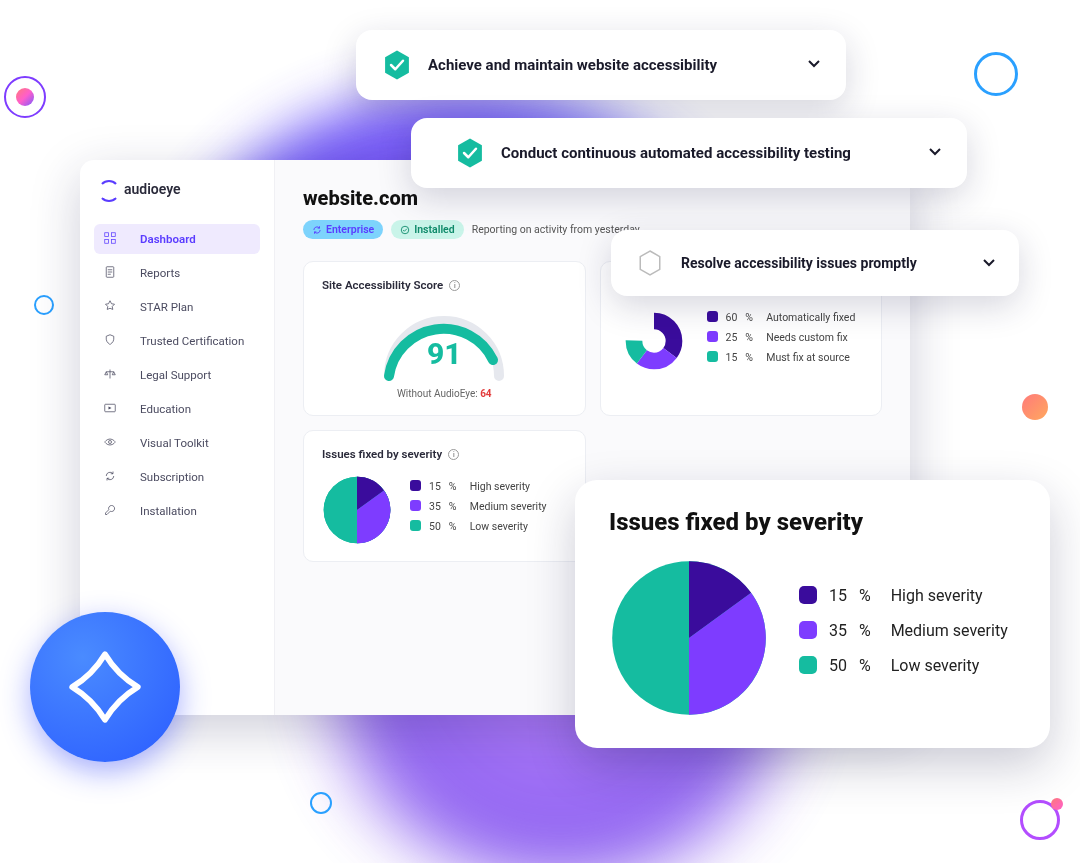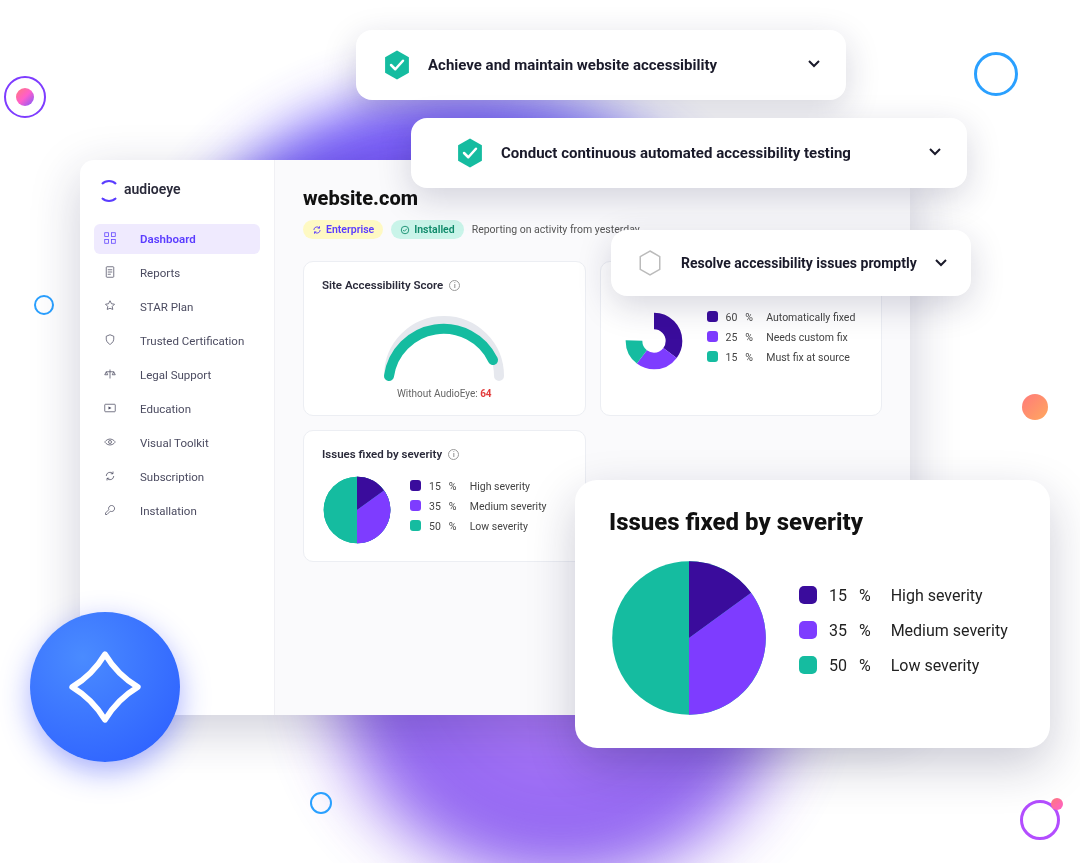--- a/index.html
+++ b/index.html
@@ -103,21 +103,21 @@
     padding: 26px 28px;
     background: #fafafc;
     overflow: hidden;
   }
   .site-title { font-size: 20px; font-weight: 800; color:#111; margin-bottom: 10px; }
   .badges { display:flex; align-items:center; gap:8px; font-size:10.5px; margin-bottom: 22px; color:#555; }
   .badge {
     display:inline-flex; align-items:center; gap:4px;
     padding: 3px 9px; border-radius: 10px; font-weight:600;
   }
-  .badge-ent { background:#fef9c3; color:#5a3cff; }
+  .badge-ent { background:#7dd3fc; color:#5a3cff; }
   .badge-inst { background:#c9f4e9; color:#0f8a6a; }
 
   .grid {
     display:grid; grid-template-columns: 1fr 1fr; gap: 14px;
   }
   .card {
     background:#fff; border-radius: 10px;
     border: 1px solid #eceef3;
     padding: 16px 18px;
   }
@@ -157,21 +157,21 @@
   }
   .float-card .hex {
     width:34px; height:34px;
     display:flex; align-items:center; justify-content:center;
   }
   .float-card .chev {
     margin-left:auto; color:#1a1a2a;
   }
   .fc1 { left:356px; top:30px;  width:490px; }
   .fc2 { left:411px; top:118px; width:556px;padding-left:42px; }
-  .fc3 { left:611px; top:230px; width:360px; font-size:14px; padding:16px 22px; }
+  .fc3 { left:611px; top:230px; width:408px; font-size:14px; padding:16px 22px; }
   .fc3 .hex svg path { fill:none; stroke:#bbb; }
 
   
   .detail-panel {
     position:absolute; z-index:6;
     left:575px; top:480px; width:475px;
     background:#fff; border-radius:22px;
     box-shadow: 0 18px 48px rgba(25,25,70,.22);
     padding: 28px 34px 30px;
   }
@@ -299,20 +299,21 @@
       <div class="card score-wrap">
         <div class="card-title" style="justify-content:flex-start;">
           <span>Site Accessibility Score</span>
           <span class="info-icon"></span>
         </div>
         <div class="gauge">
           <svg viewBox="0 0 140 78" width="140" height="78">
             <path d="M15 70 A55 55 0 0 1 125 70" fill="none" stroke="#e6e8ee" stroke-width="10" stroke-linecap="round"></path>
             <path d="M15 70 A55 55 0 0 1 119 54" fill="none" stroke="#15bca0" stroke-width="10" stroke-linecap="round"></path>
           </svg>
+          <div class="score-num">91</div>
         </div>
         <div class="without">
           <span>Without AudioEye: </span><span class="without-num">64</span>
         </div>
       </div>
 
       <div class="card">
         <div class="card-title">
           <span>Issues found by fix type</span>
           <span class="info-icon"></span>

